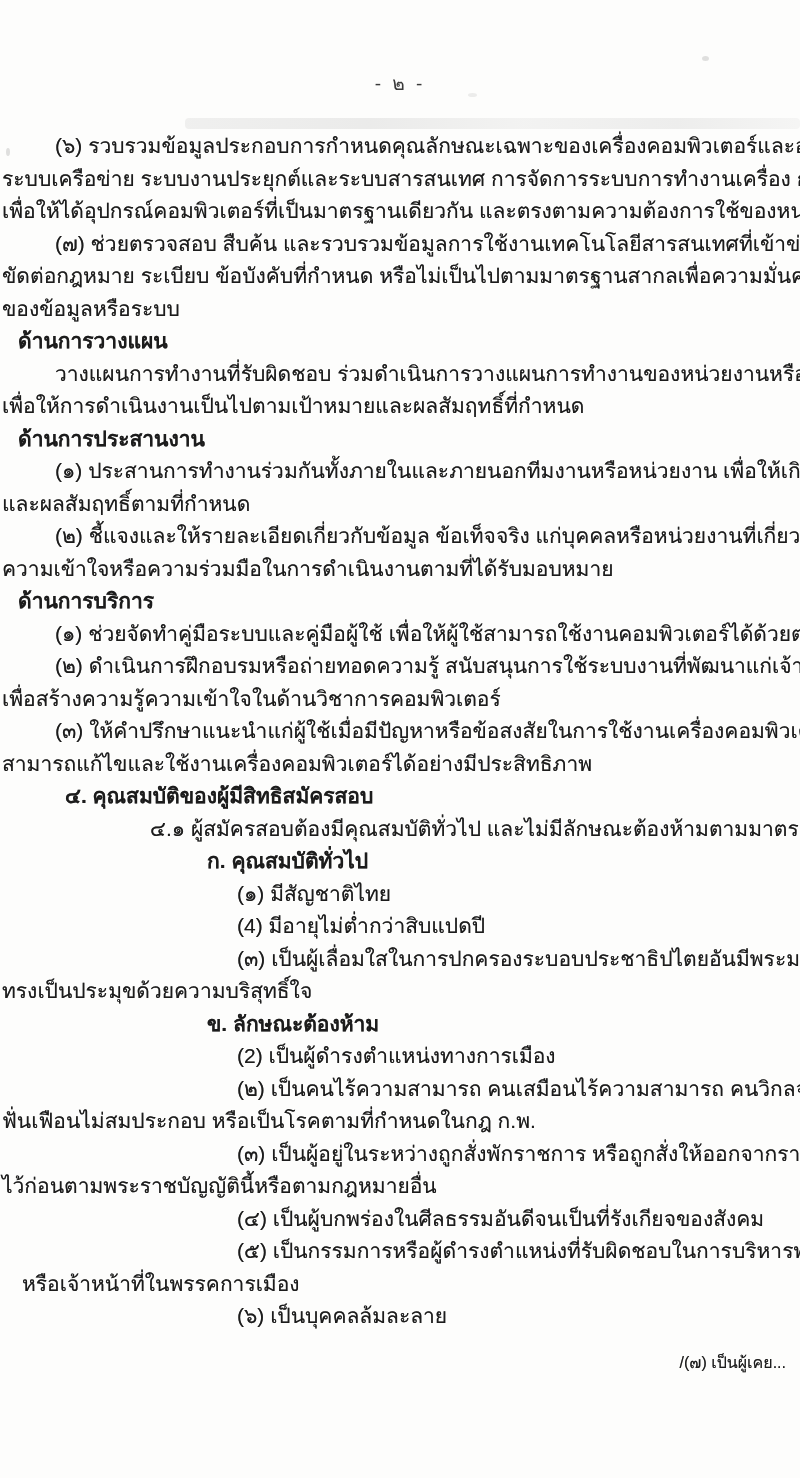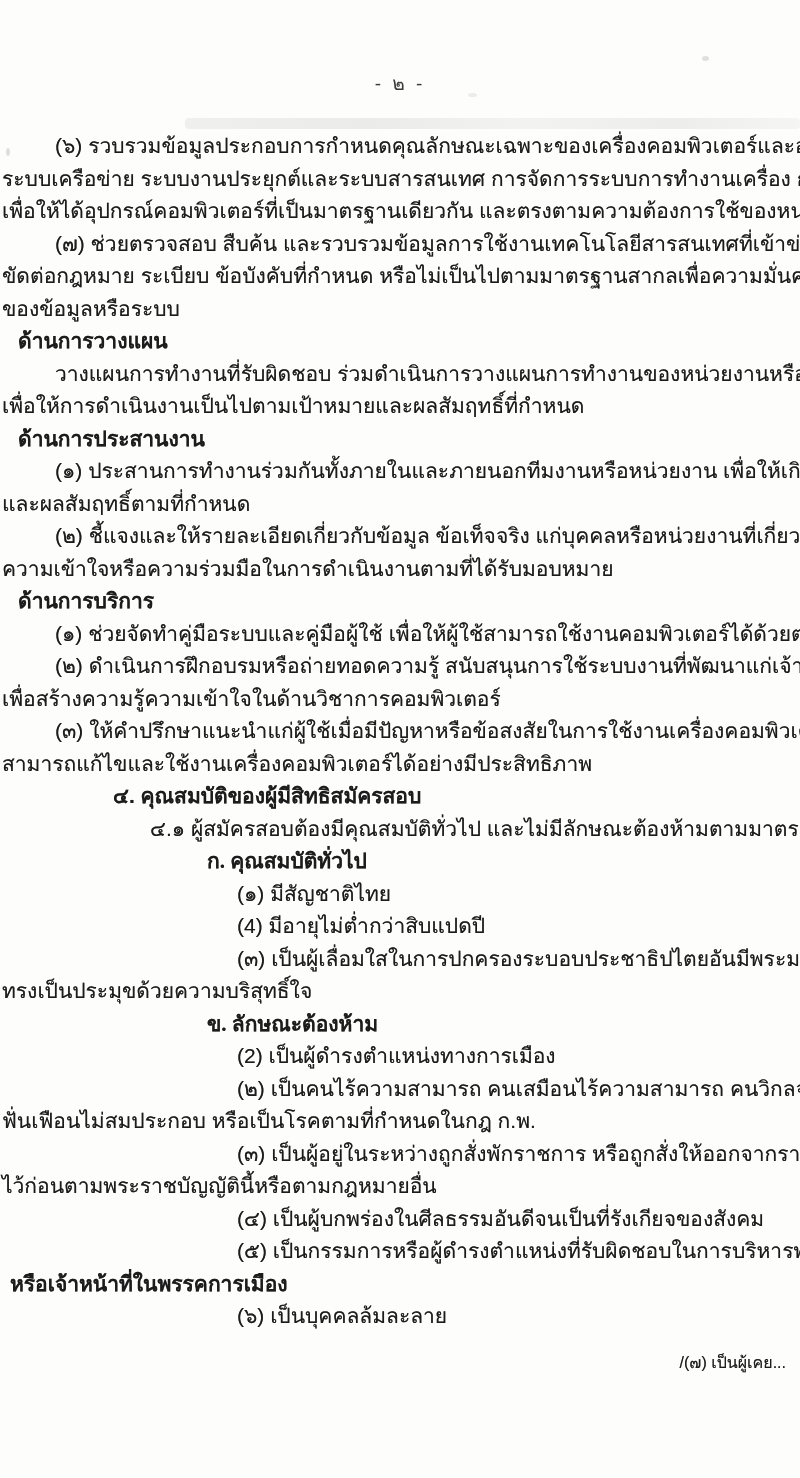--- a/index.html
+++ b/index.html
@@ -36,25 +36,25 @@
     height: 32.5px;
     line-height: 32.5px;
     font-size: 21px;
     white-space: nowrap;
     color: #1c1c1c;
     text-shadow: 0 0 0.5px rgba(20,20,20,0.55);
   }
   
   .st-p   { margin-left: 55px; }            
   .st-f   { margin-left: 2px; }             
-  .st-f10 { margin-left: 10px; font-weight: bold; }            
+  .st-f10 { margin-left: 22px; }            
   .st-hb  { margin-left: 18px; font-weight: bold; }   
-  .st-s4  { margin-left: 113px; font-weight: bold; } 
+  .st-s4  { margin-left: 65px; font-weight: bold; } 
   .st-s41 { margin-left: 150px; }           
-  .st-g   { margin-left: 207px; font-weight: bold; font-family: Liberation Serif, serif; } 
+  .st-g   { margin-left: 207px; font-weight: bold; } 
   .st-it  { margin-left: 237px; }           
   .continuation-note {
     position: absolute;
     top: 1350px;
     right: 14px;
     font-size: 16px;
     line-height: 26px;
     color: #1c1c1c;
     text-shadow: 0 0 0.5px rgba(20,20,20,0.55);
   }

